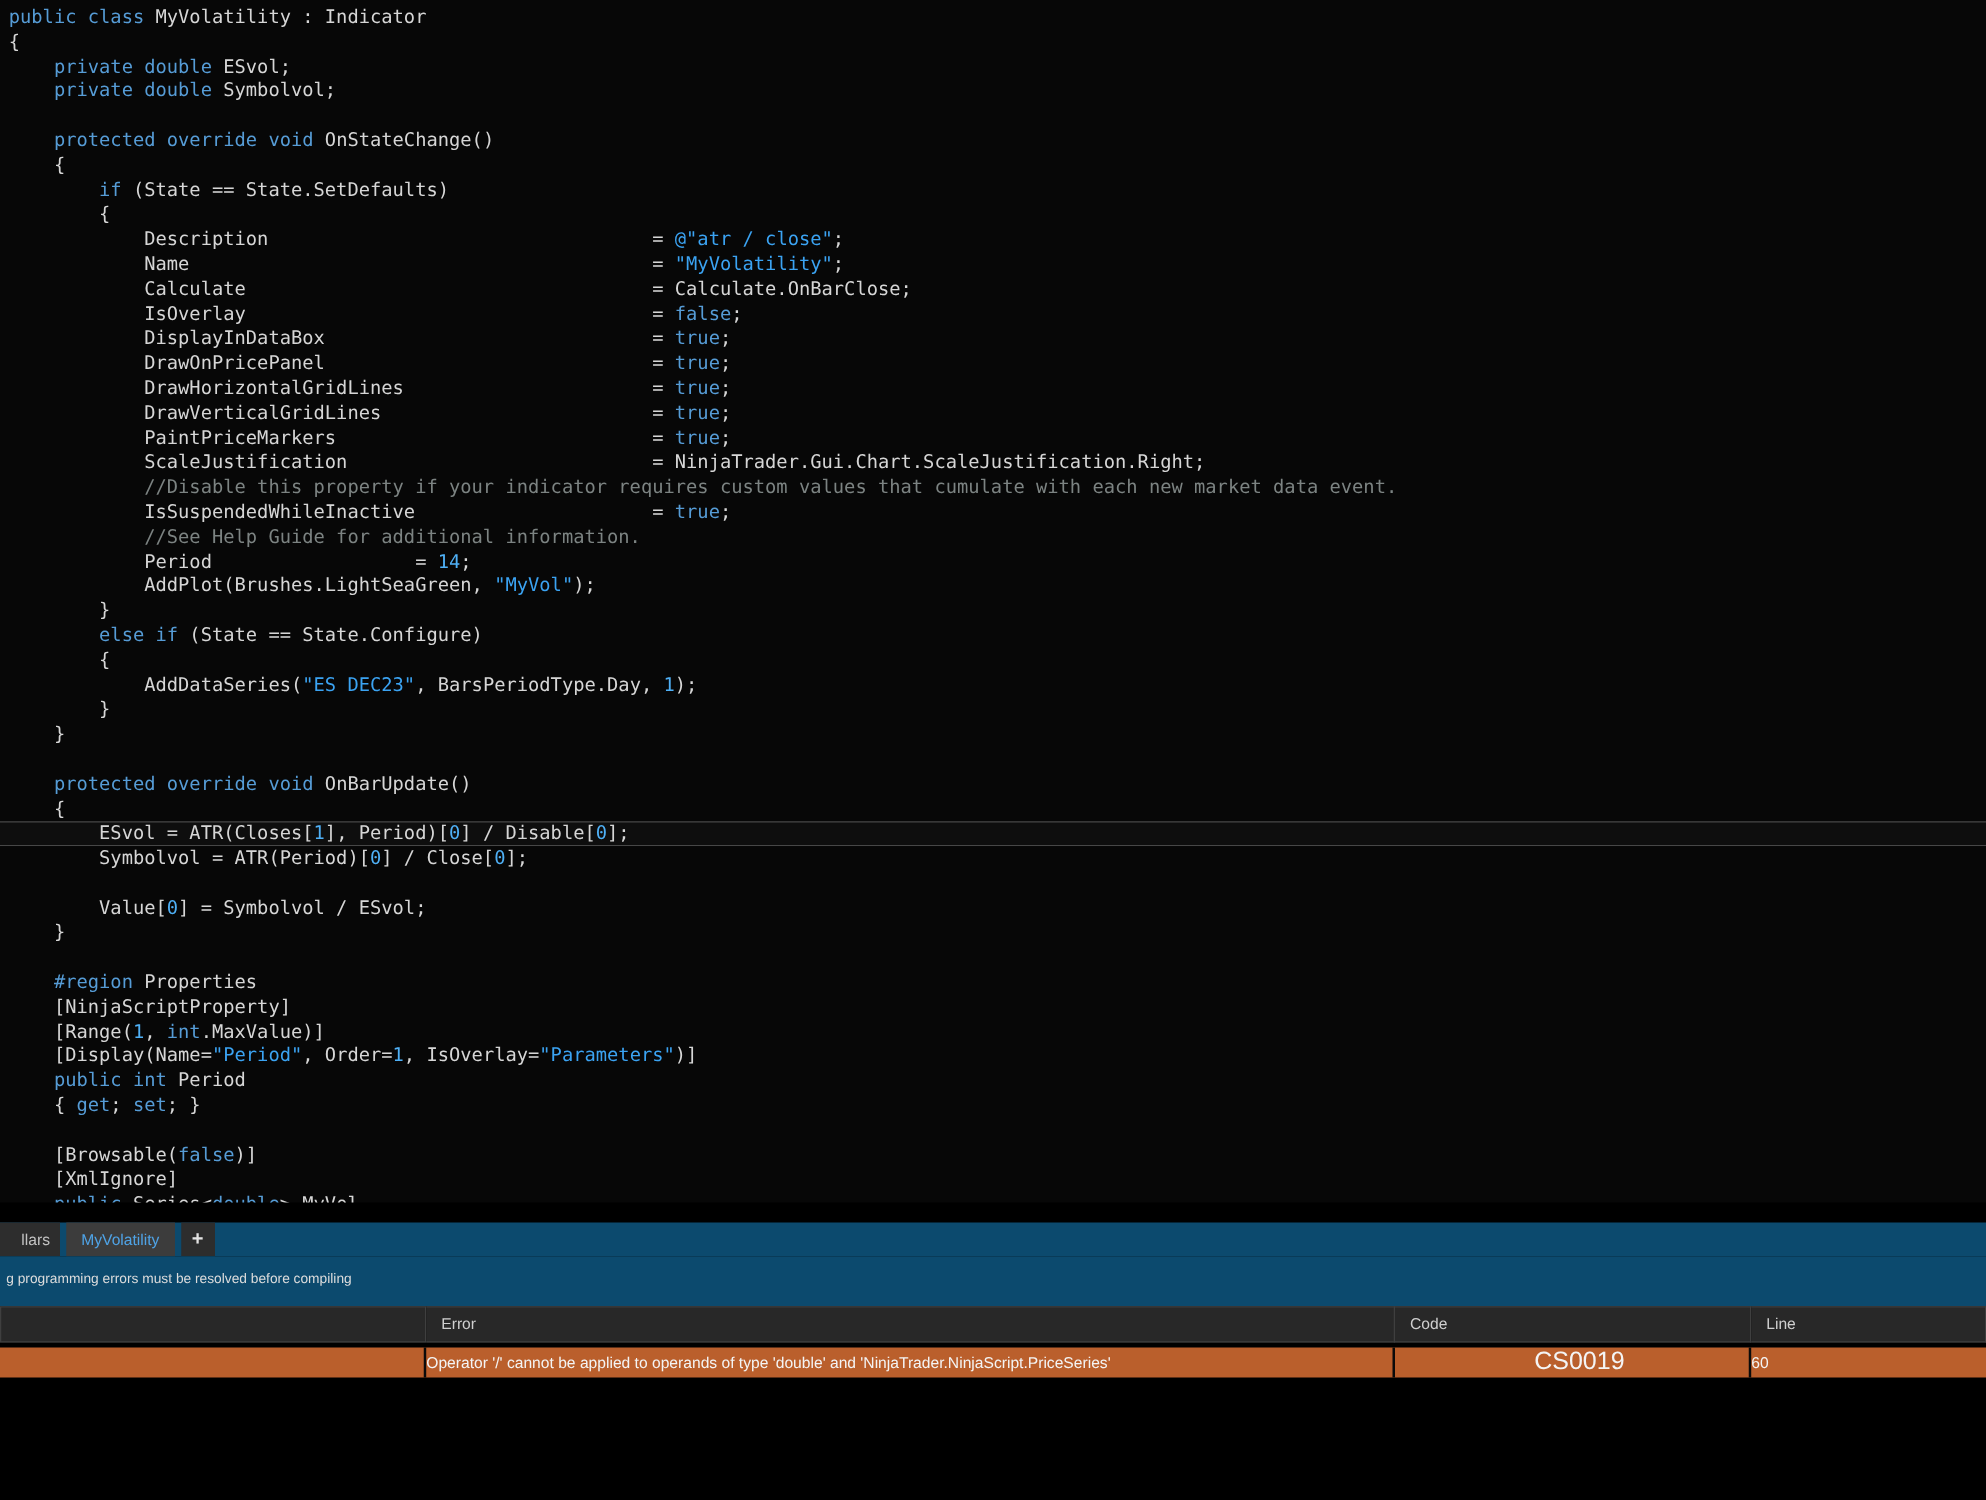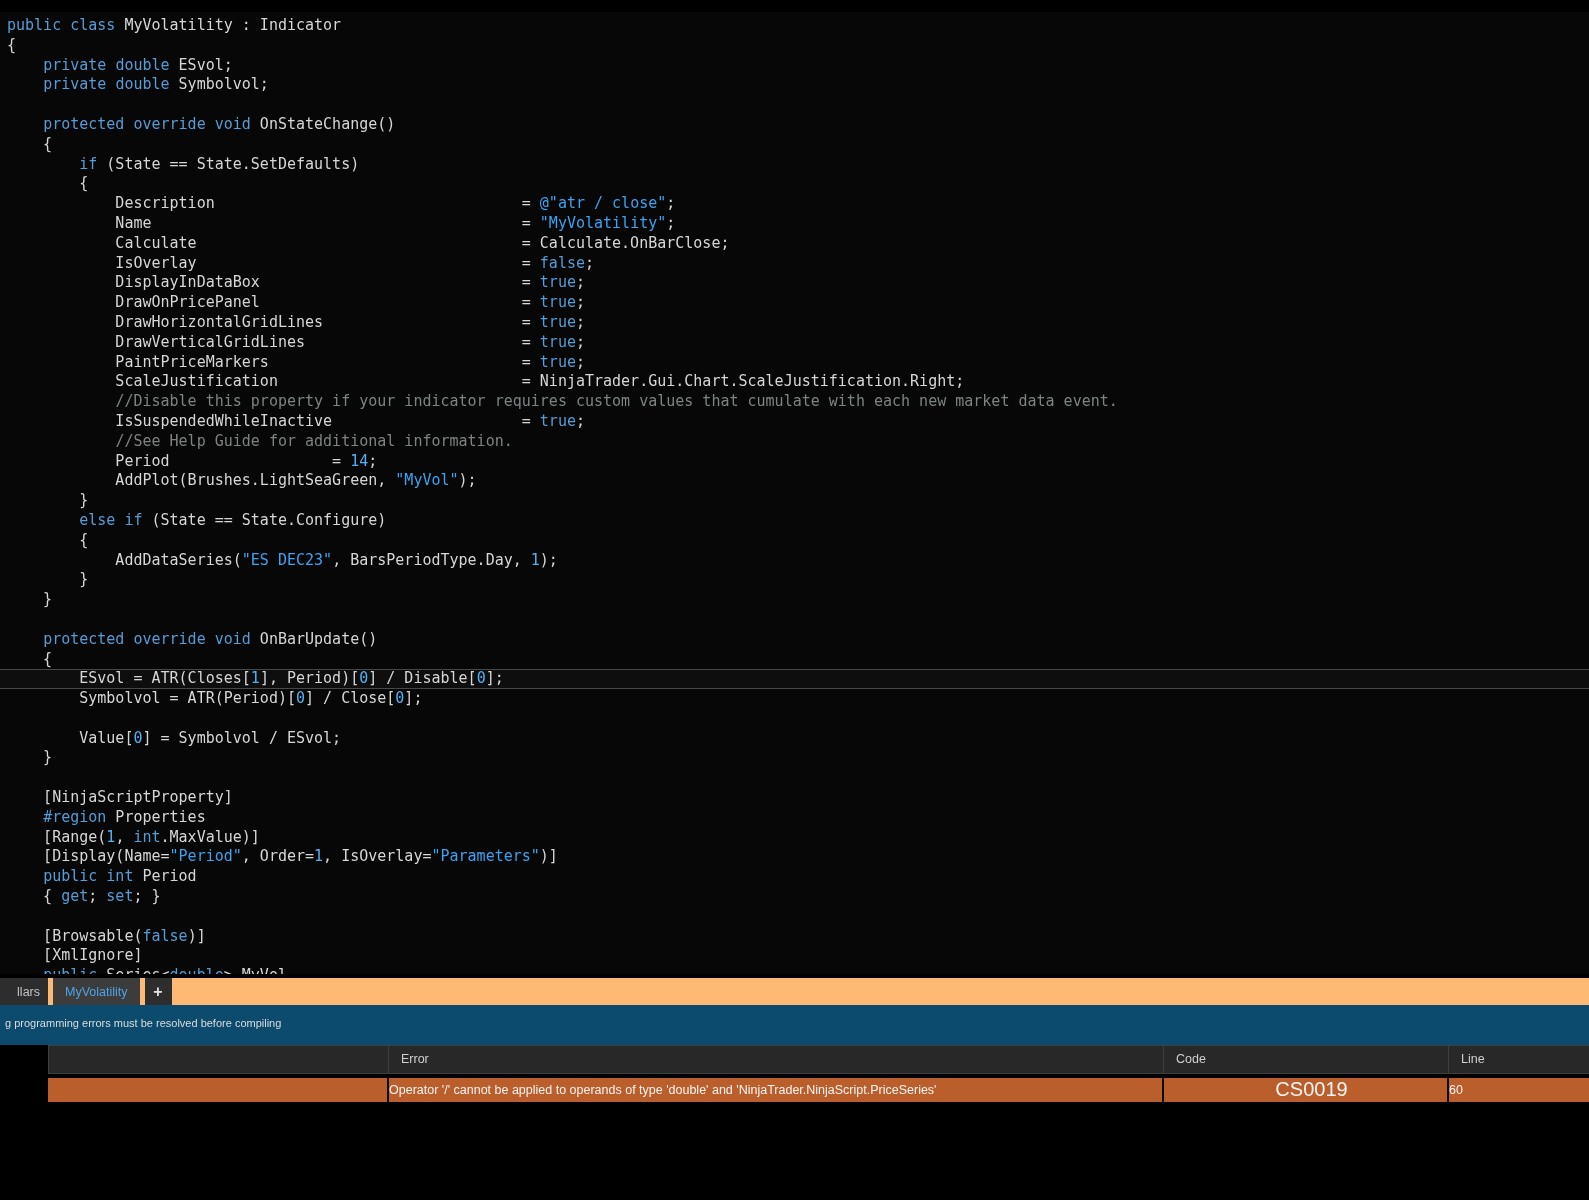--- a/index.html
+++ b/index.html
@@ -3,51 +3,51 @@
 <meta charset="utf-8">
 <style>
   * { margin:0; padding:0; box-sizing:border-box; }
   html,body { background:#000; }
   #screen {
     position:relative; width:1589px; height:1200px; overflow:hidden;
     background:#000; font-family:"Liberation Sans", sans-serif;
   }
   
   #code-area {
-    position:absolute; top:12px; left:0; width:100%; height:962px;
+    position:absolute; top:0; left:0; width:100%; height:962px;
     background:#070707; overflow:hidden; padding-top:4px;
     font-family:"DejaVu Sans Mono", monospace; font-size:15px;
   }
   .line { height:19.8px; line-height:19.8px; white-space:pre; padding-left:7px; color:#D6D6D6; }
   .line.current { background:#0e0e0e; box-shadow: inset 0 1px 0 #474747, inset 0 -1px 0 #474747; }
   .tok-k { color:#569CD6; }
   .tok-s { color:#3BA3F2; }
   .tok-n { color:#4FB0F6; }
   .tok-c { color:#7C8382; }
   .tok-p { color:#D6D6D6; }
   
   #tabbar {
     position:absolute; top:978px; left:0; width:100%; height:27px;
-    background:#fdba74; display:flex; align-items:stretch; gap:5px;
+    background:#0c4a6e; display:flex; align-items:stretch; gap:5px;
   }
   .tab {
     display:flex; align-items:center; justify-content:center;
     padding:0 12px; background:#2d2d2d; color:#c2c2c2; font-size:12.5px;
   }
   .tab.cut { width:58px; margin-left:-10px; justify-content:flex-end; padding:0 8px 0 2px; }
   .tab.active { background:#3c3c3c; color:#4FA3E6; font-weight:normal; }
   .tab.plus { width:27px; padding:0; color:#e3e3e3; font-size:16px; font-weight:bold; }
   
   #statusbar {
     position:absolute; top:1005px; left:0; width:100%; height:40px;
     background:#0c4a6e; color:#dcdcdc; font-size:11px; padding:12px 0 0 5px;
   }
   
   #errtable { position:absolute; top:1045px; left:0; width:100%; }
-  .trow { display:grid; grid-template-columns:341px 775px 285px 188px;margin-left:48px; }
+  .trow { display:grid; grid-template-columns:341px 775px 285px 188px; }
   .hdr .cell {
     background:#282828; border:1px solid #3f3f3f; border-left:none;
     height:29px; line-height:27px; color:#cfcfcf; font-size:12.5px;
     padding-left:12px; overflow:hidden; white-space:nowrap;
   }
   .hdr .cell:first-child { border-left:1px solid #3f3f3f; }
   .tgap { height:4px; background:#000; }
   .erow .cell {
     background:#BA5F2C; height:24px; line-height:24px; color:#f4f4f4;
     font-size:12.5px; border-right:2px solid #0a0a0a;
@@ -94,22 +94,22 @@
       <div class="line"><span class="tok-p">    }</span></div>
       <div class="line"></div>
       <div class="line"><span class="tok-p">    </span><span class="tok-k">protected</span><span class="tok-p"> </span><span class="tok-k">override</span><span class="tok-p"> </span><span class="tok-k">void</span><span class="tok-p"> OnBarUpdate()</span></div>
       <div class="line"><span class="tok-p">    {</span></div>
       <div class="line current"><span class="tok-p">        ESvol = ATR(Closes[</span><span class="tok-n">1</span><span class="tok-p">], Period)[</span><span class="tok-n">0</span><span class="tok-p">] / Disable[</span><span class="tok-n">0</span><span class="tok-p">];</span></div>
       <div class="line"><span class="tok-p">        Symbolvol = ATR(Period)[</span><span class="tok-n">0</span><span class="tok-p">] / Close[</span><span class="tok-n">0</span><span class="tok-p">];</span></div>
       <div class="line"></div>
       <div class="line"><span class="tok-p">        Value[</span><span class="tok-n">0</span><span class="tok-p">] = Symbolvol / ESvol;</span></div>
       <div class="line"><span class="tok-p">    }</span></div>
       <div class="line"></div>
+      <div class="line"><span class="tok-p">    </span><span class="tok-k">#region</span><span class="tok-p"> Properties</span></div>
       <div class="line"><span class="tok-p">    [NinjaScriptProperty]</span></div>
-      <div class="line"><span class="tok-p">    </span><span class="tok-k">#region</span><span class="tok-p"> Properties</span></div>
       <div class="line"><span class="tok-p">    [Range(</span><span class="tok-n">1</span><span class="tok-p">, </span><span class="tok-k">int</span><span class="tok-p">.MaxValue)]</span></div>
       <div class="line"><span class="tok-p">    [Display(Name=</span><span class="tok-s">"Period"</span><span class="tok-p">, Order=</span><span class="tok-n">1</span><span class="tok-p">, IsOverlay=</span><span class="tok-s">"Parameters"</span><span class="tok-p">)]</span></div>
       <div class="line"><span class="tok-p">    </span><span class="tok-k">public</span><span class="tok-p"> </span><span class="tok-k">int</span><span class="tok-p"> Period</span></div>
       <div class="line"><span class="tok-p">    { </span><span class="tok-k">get</span><span class="tok-p">; </span><span class="tok-k">set</span><span class="tok-p">; }</span></div>
       <div class="line"></div>
       <div class="line"><span class="tok-p">    [Browsable(</span><span class="tok-k">false</span><span class="tok-p">)]</span></div>
       <div class="line"><span class="tok-p">    [XmlIgnore]</span></div>
       <div class="line"><span class="tok-p">    </span><span class="tok-k">public</span><span class="tok-p"> Series&lt;</span><span class="tok-k">double</span><span class="tok-p">&gt; MyVol</span></div>
     </div>
 

